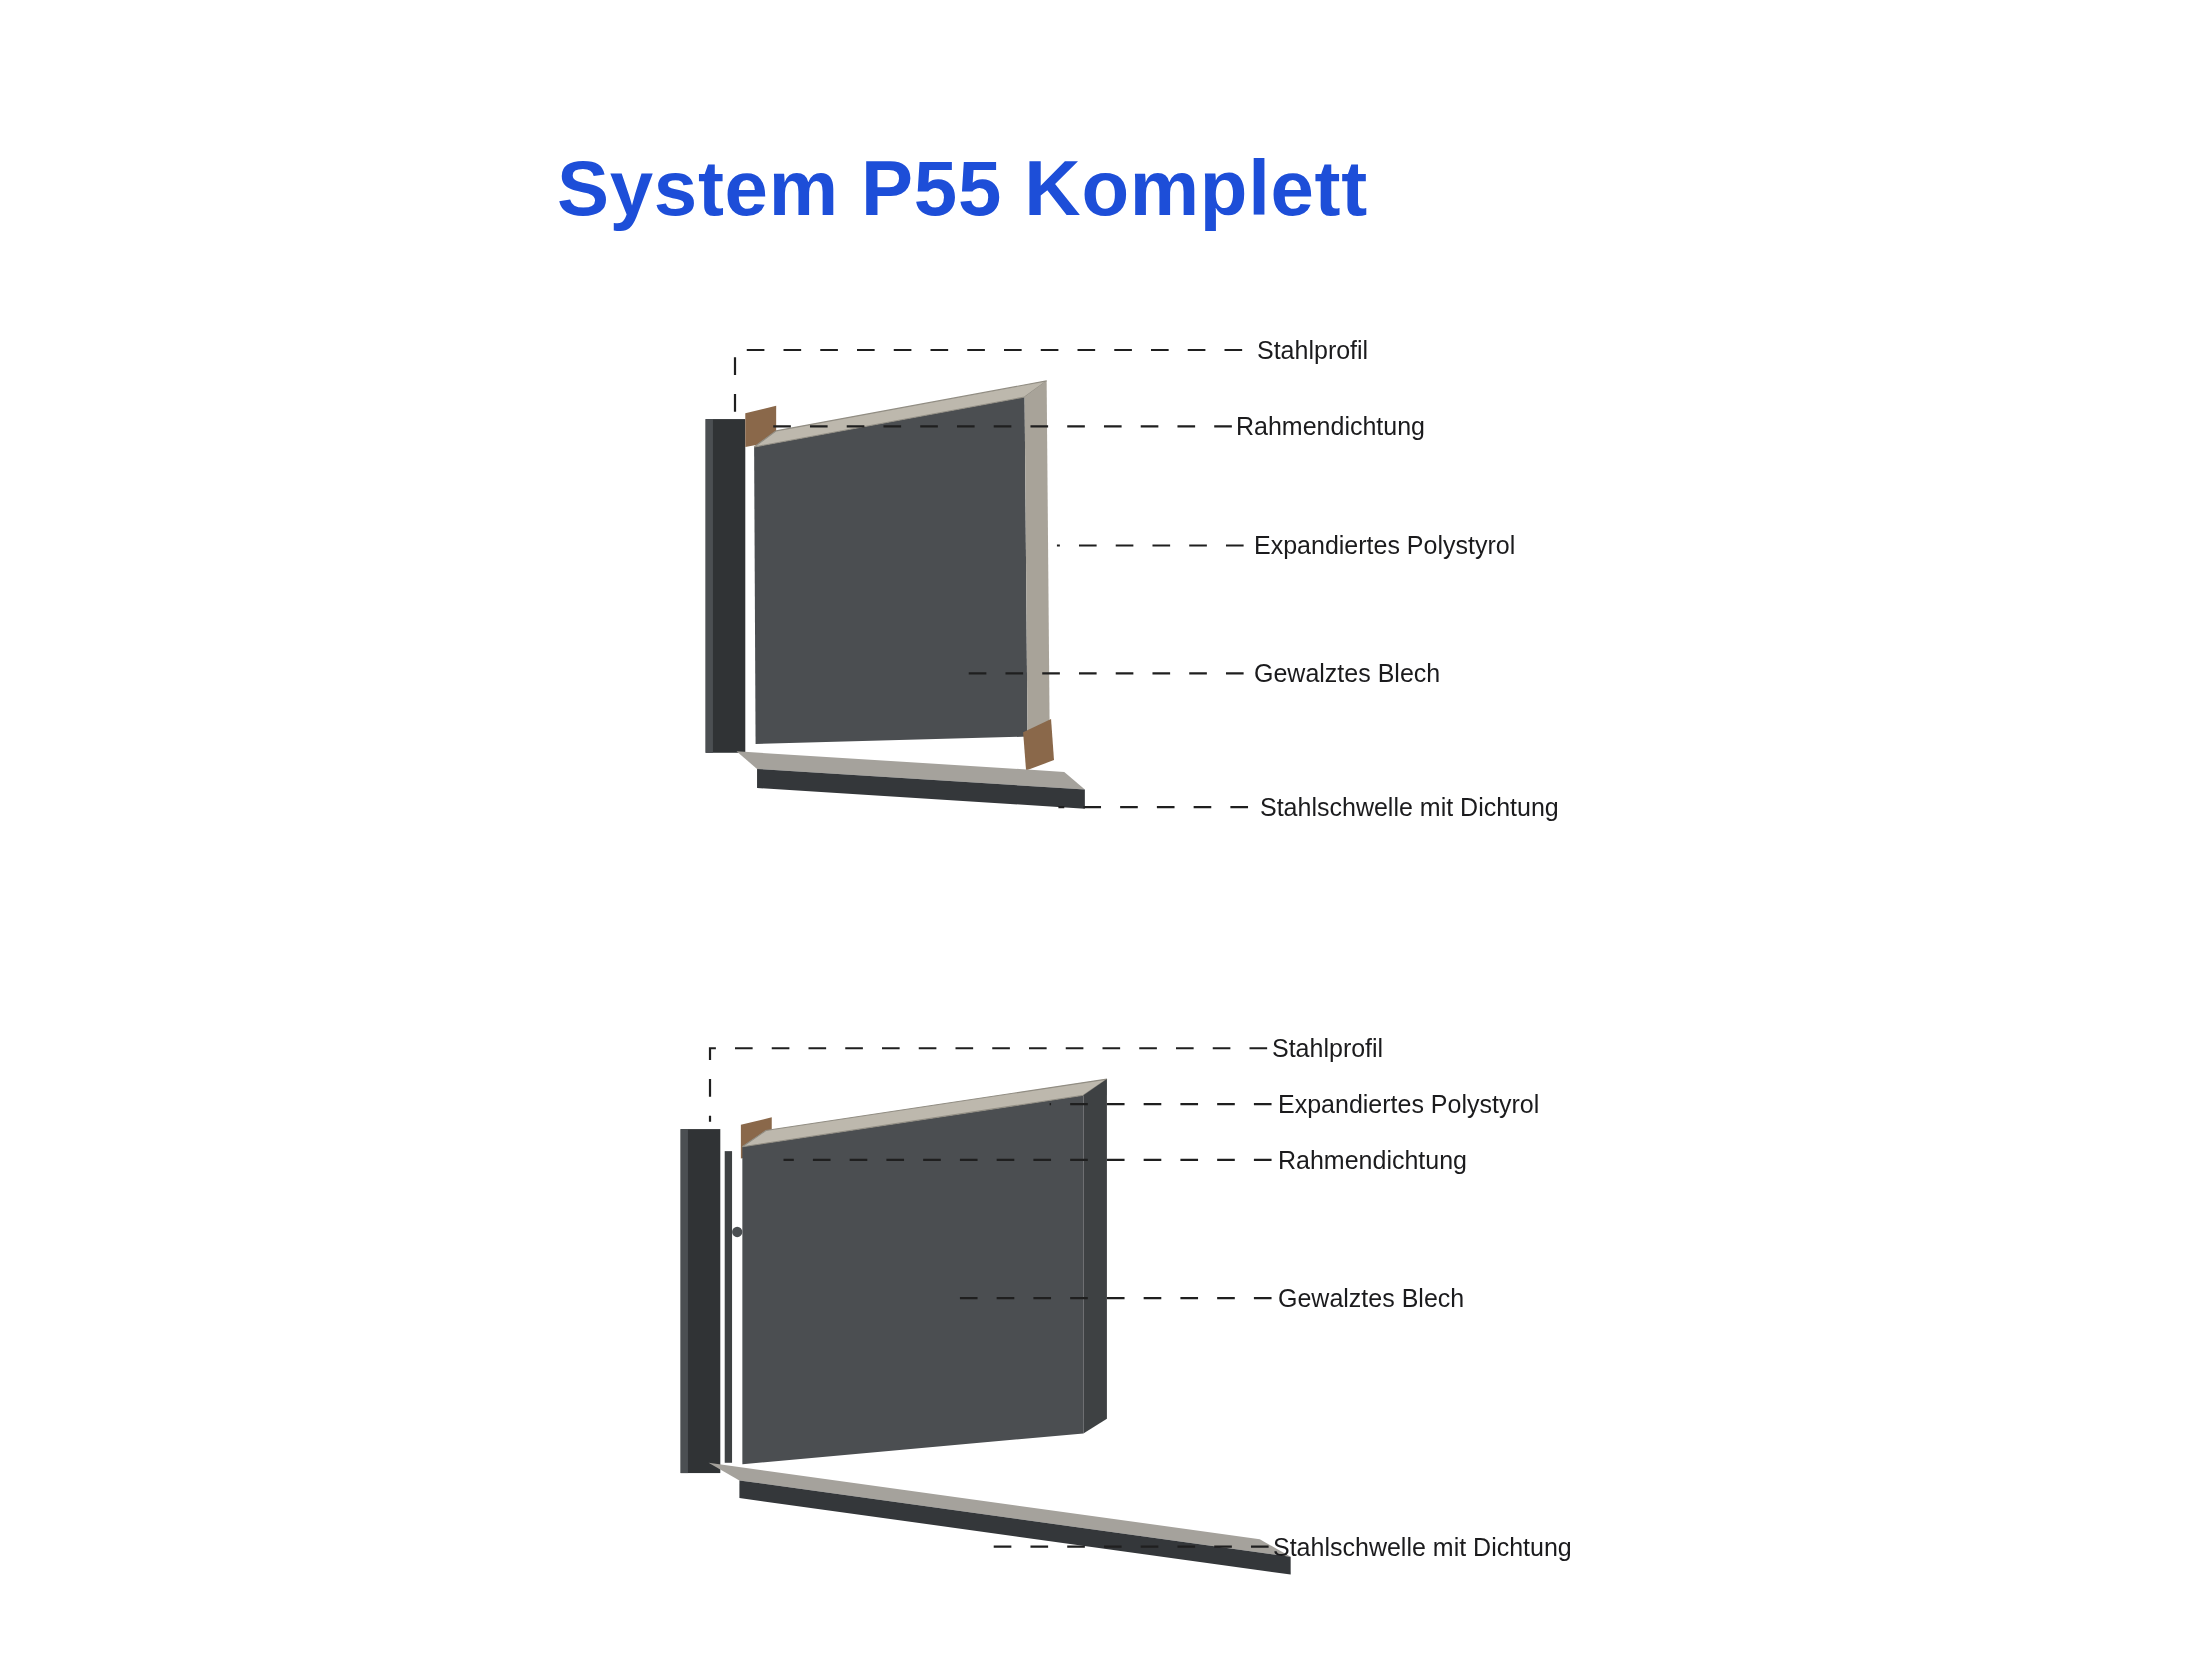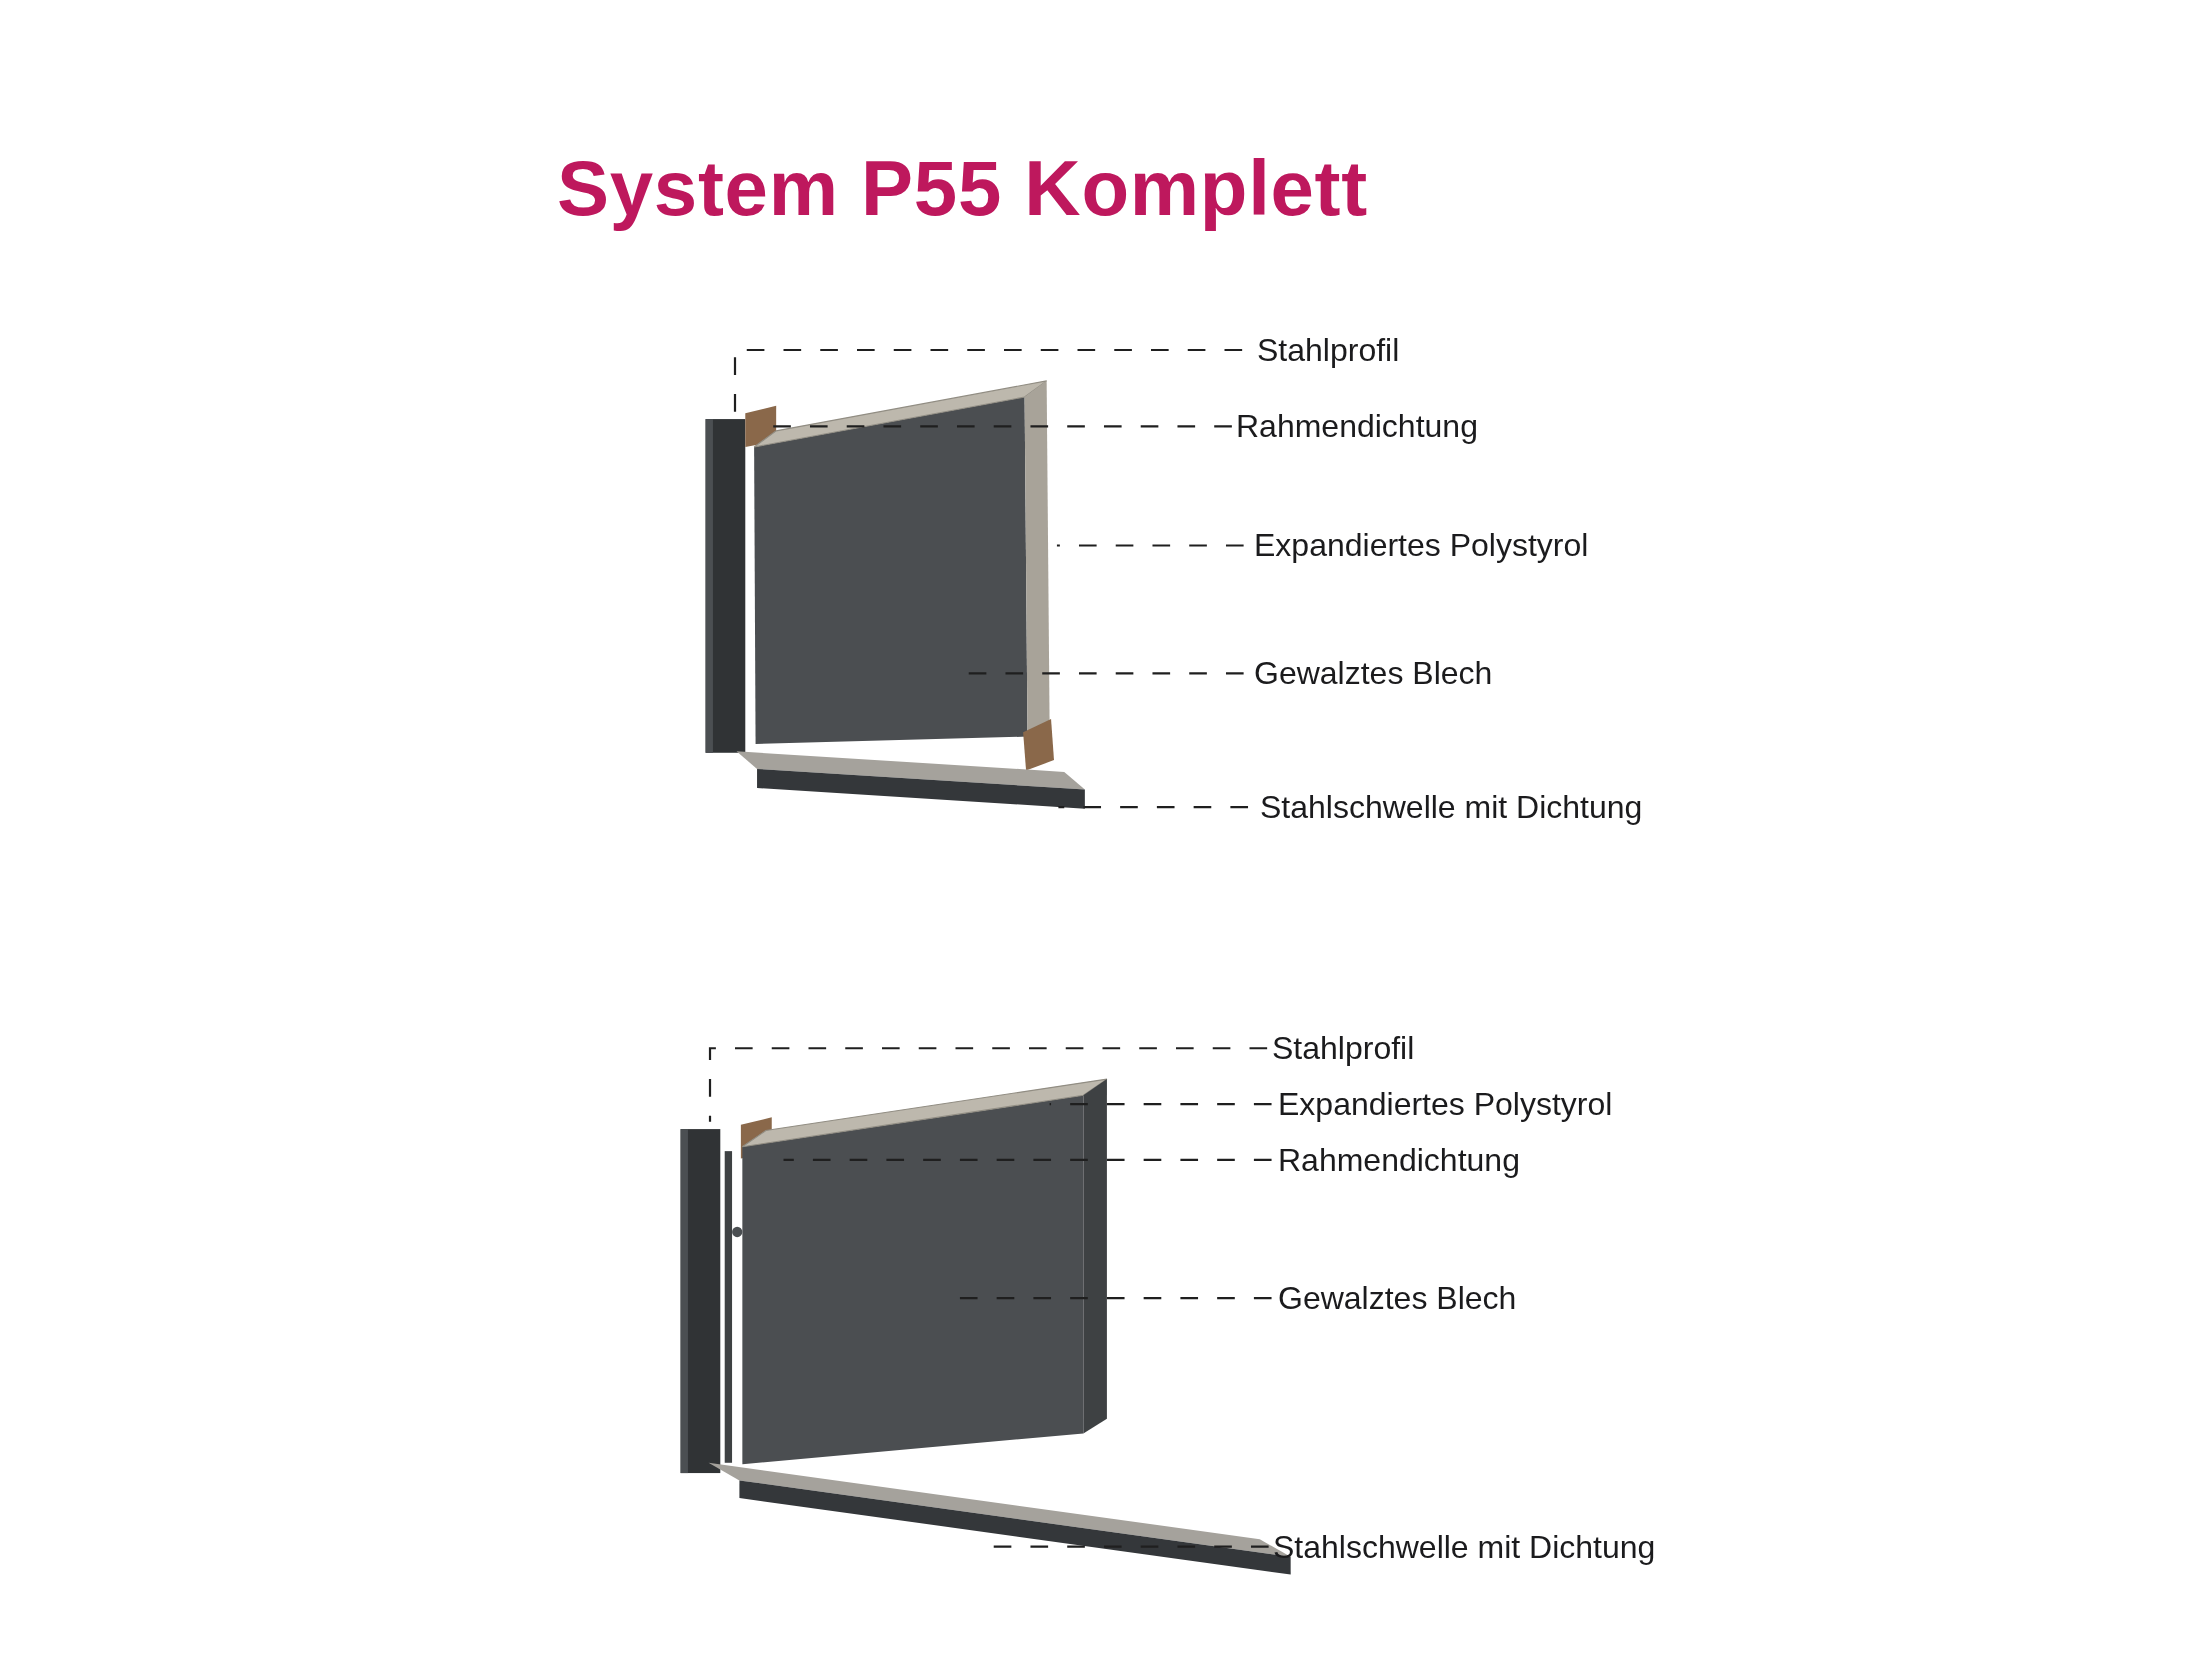--- a/index.html
+++ b/index.html
@@ -17,33 +17,33 @@
   }
   .title {
     position: absolute;
     top: 143px;
     left: 0;
     width: 1925px;
     text-align: center;
     font-size: 78px;
     font-weight: 600;
     letter-spacing: 0.7px;
-    color: #be185d;
+    color: #1d4ed8;
   }
   .diagram-svg {
     position: absolute;
     top: 0;
     left: 0;
     width: 2205px;
     height: 1654px;
   }
   .label {
     position: absolute;
     transform: translateY(-50%);
-    font-size: 32px;
+    font-size: 25px;
     font-weight: 500;
     color: #1b1b1d;
     white-space: nowrap;
   }
   .leader {
     fill: none;
     stroke-width: 3;
     stroke-dasharray: 24 26;
     stroke-linecap: butt;
   }

